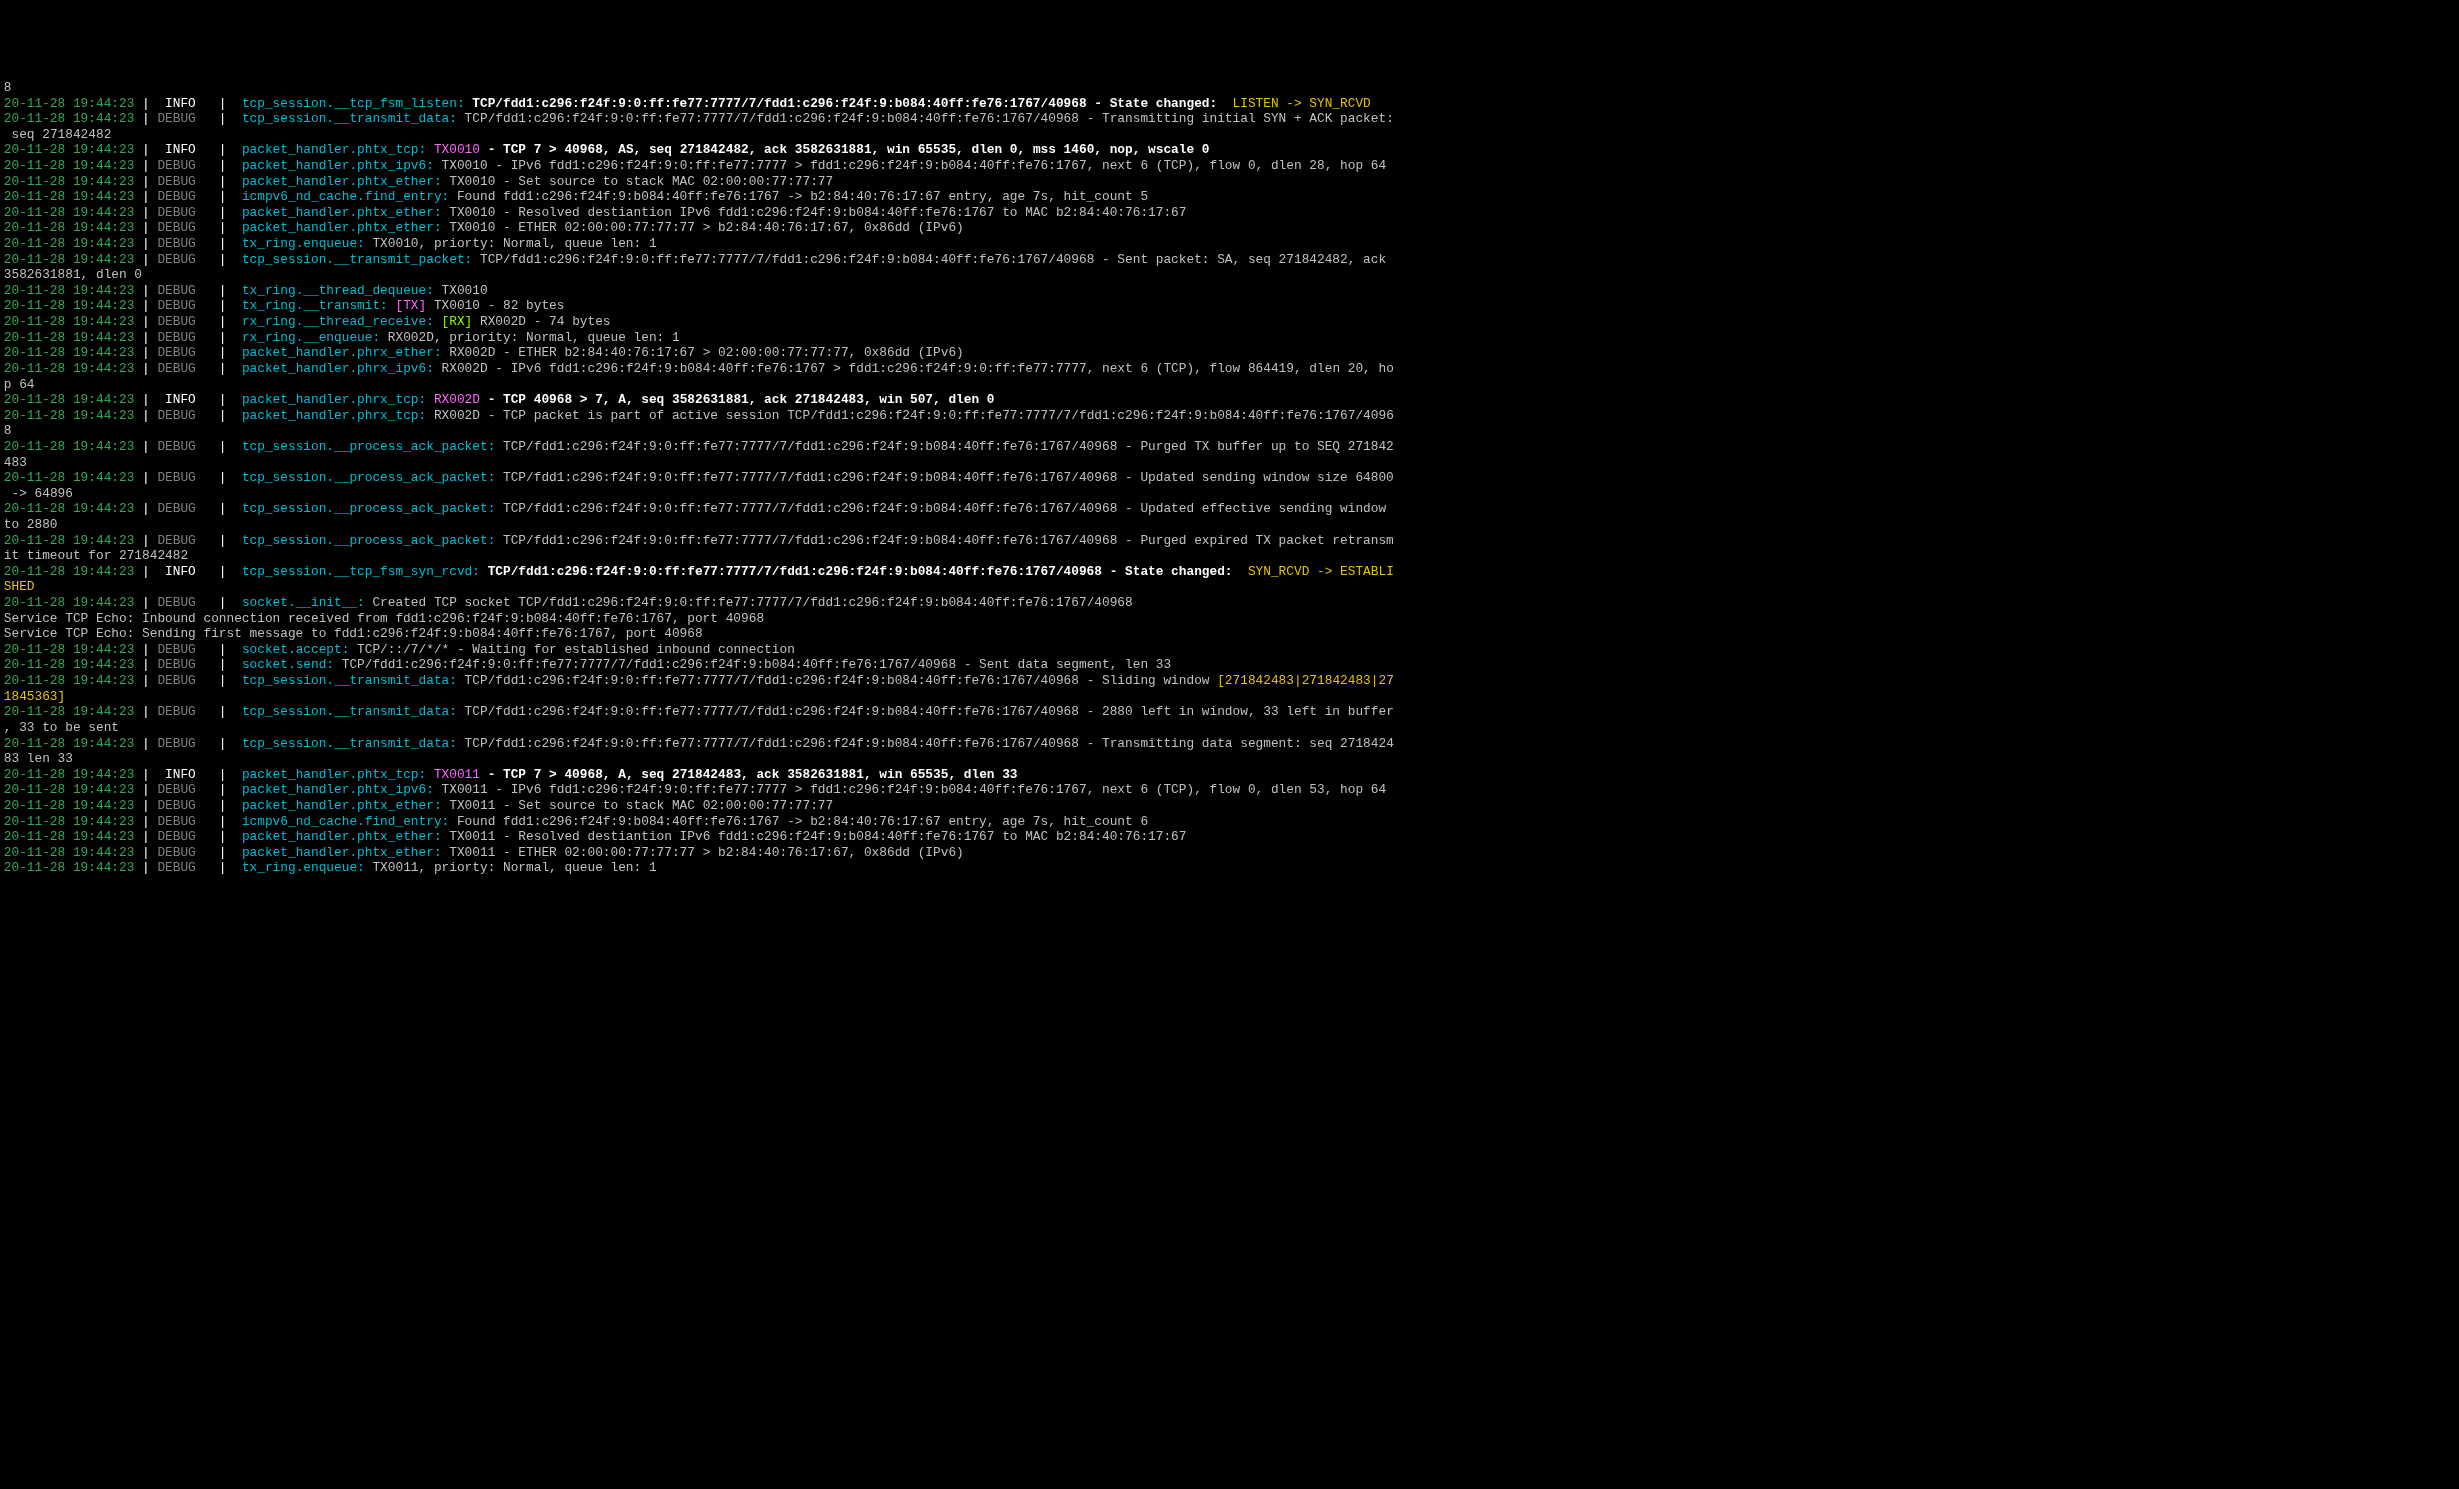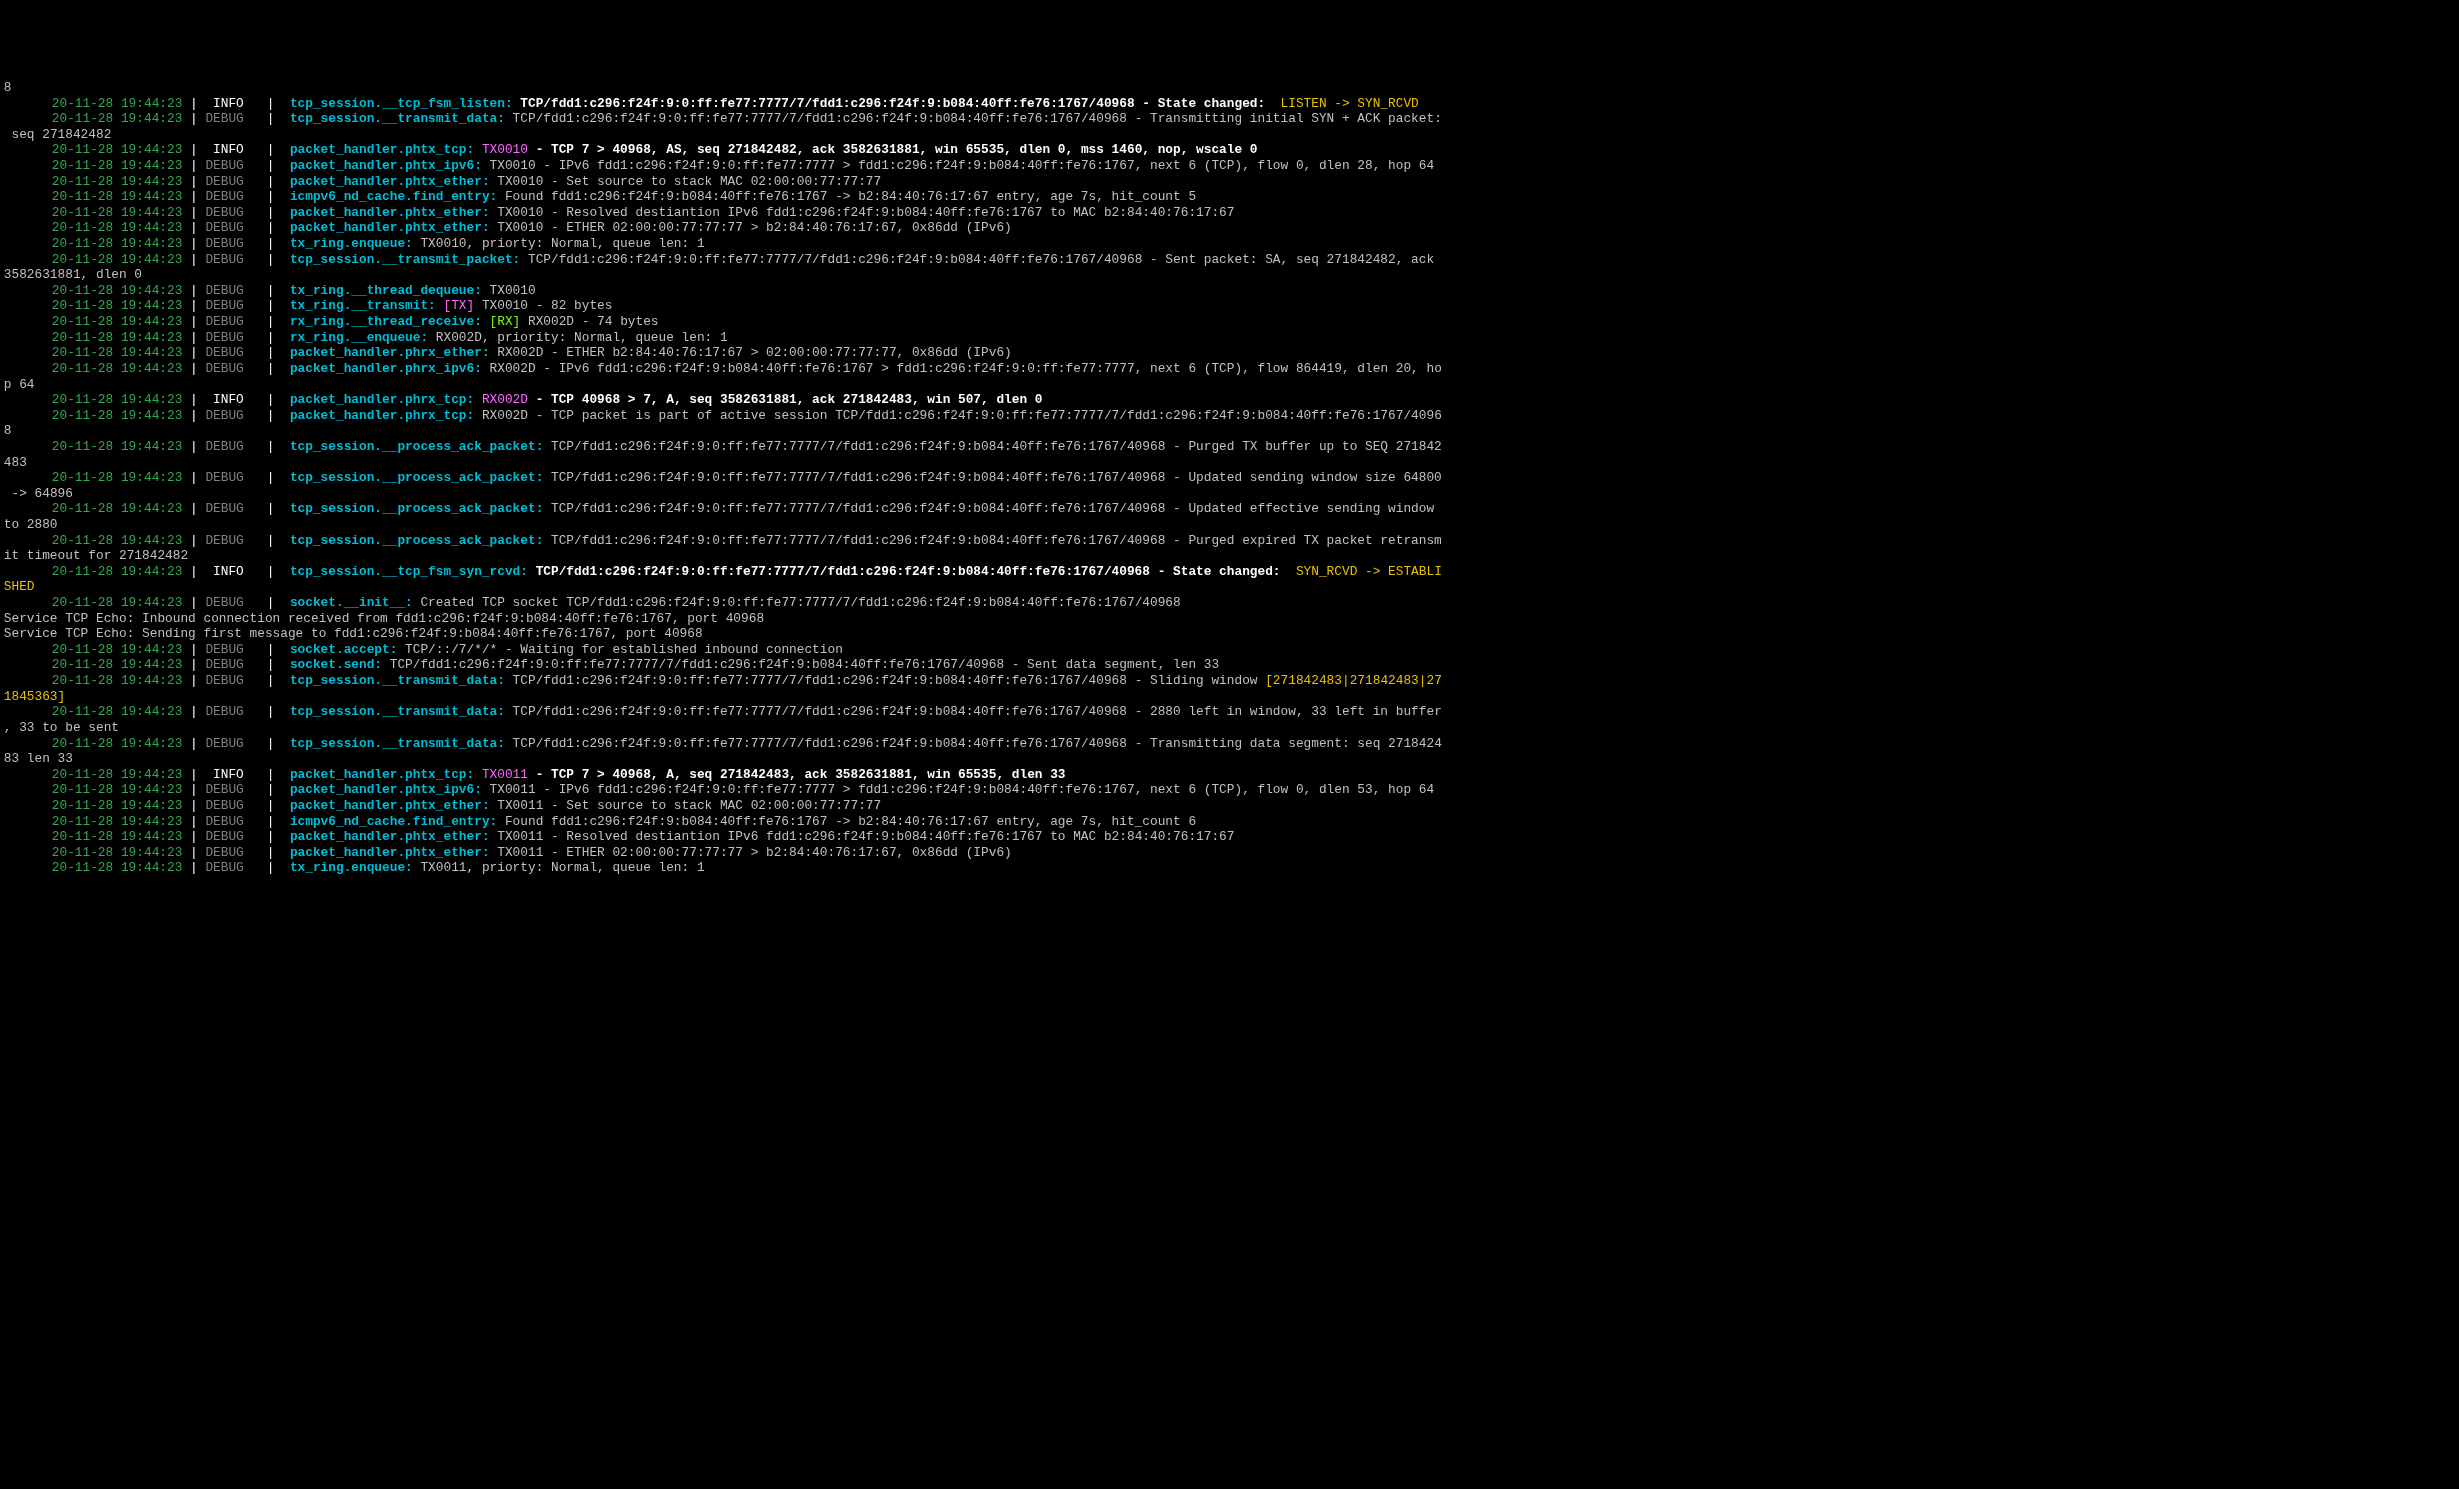--- a/index.html
+++ b/index.html
@@ -9,25 +9,25 @@
     color: #c0c0c0;
     font-family: "Menlo", "Consolas", "Courier New", monospace;
     font-size: 12.8px;
     line-height: 1.22;
     white-space: pre-wrap;
     word-break: break-all;
   }
   #log {
     padding: 1.9px 3.8px;
   }
-  .ts    { color: #34a853; margin-left: 48px; }   
+  .ts    { color: #34a853; }   
   .pipe  { color: #ffffff; }   
   .lvl-info  { color: #ffffff; font-weight: normal; }
   .lvl-debug { color: #808080; }
-  .src   { color: #00bcd4; font-weight: bold; }   
+  .src   { color: #00bcd4; }   
   .msg   { color: #c0c0c0; }
   .white { color: #ffffff; font-weight: bold; }
   .yellow { color: #e6c200; }
   .magenta { color: #ff66ff; }
   .lime { color: #7fff00; font-family: Liberation Mono, monospace; }
 </style>
 </head>
 <body>
 
 

